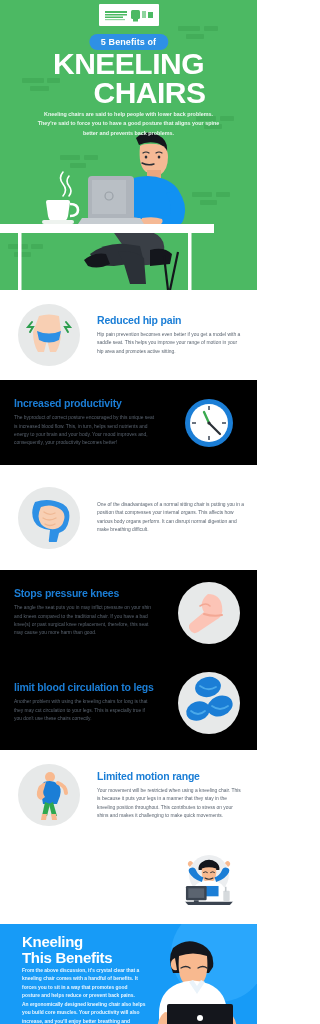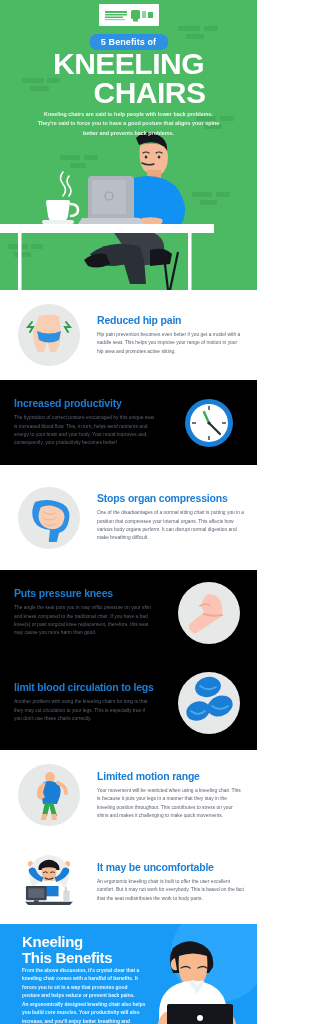--- a/index.html
+++ b/index.html
@@ -224,28 +224,27 @@
     <div class="sec-icon">
       <div class="icon-circle">
         <svg width="48" height="48" viewBox="0 0 48 48" aria-hidden="true">
           <path d="M10 8 q14 -5 28 2 q8 5 6 16 q-2 11 -10 13 l-2 8 q-1 4 -5 3 q-4 -1 -3 -5 l1 -9 q-12 -1 -16 -9 q-4 -9 1 -19 z" fill="#2E90E5"></path>
           <path d="M16 13 q10 -4 19 2 q6 4 4 11 q-2 8 -9 9 q-9 1 -14 -5 q-5 -7 0 -17 z" fill="#f8cfb3"></path>
           <path d="M19 18 q5 4 11 1 M18 24 q6 4 13 0 M20 30 q5 3 10 0" stroke="#efb894" stroke-width="1.3" fill="none" stroke-linecap="round"></path>
         </svg>
       </div>
     </div>
     <div class="sec-body">
-      <div class="sec-title">Stops organ compressions</div>
       <div class="sec-text">One of the disadvantages of a normal sitting chair is putting you in a position that compresses your internal organs. This affects how various body organs perform. It can disrupt normal digestion and make breathing difficult.</div>
     </div>
   </div>
 
   <div class="section gray" style="height:85px;">
     <div class="sec-body left">
-      <div class="sec-title">Puts pressure knees</div>
+      <div class="sec-title">Stops pressure knees</div>
       <div class="sec-text">The angle the seat puts you in may inflict pressure on your shin and knees compared to the traditional chair. If you have a bad knee(s) or past surgical knee replacement, therefore, this seat may cause you more harm than good.</div>
     </div>
     <div class="sec-icon">
       <div class="icon-circle">
         <svg width="50" height="50" viewBox="0 0 50 50" aria-hidden="true">
           <path d="M24 6 q12 0 14 12 q2 10 -6 14 l-18 12 q-5 3 -8 -2 q-3 -5 2 -8 l12 -10 q-6 -10 4 -18 z" fill="#fcc4b6"></path>
           <path d="M16 18 q6 -4 10 0" stroke="#f3a894" stroke-width="1.6" fill="none" stroke-linecap="round"></path>
           <path d="M20 26 q10 3 18 1" stroke="#f3a894" stroke-width="2" fill="none" stroke-linecap="round"></path>
         </svg>
       </div>
@@ -309,24 +308,20 @@
           <rect x="25" y="36" width="26" height="13" fill="#1B7ED6"></rect>
           <rect x="10" y="36" width="26" height="18" rx="1.5" fill="#3b4450"></rect>
           <rect x="13" y="39" width="20" height="12" fill="#5b6470"></rect>
           <rect x="20" y="54" width="6" height="3" fill="#3b4450"></rect>
           <rect x="5" y="56" width="68" height="4" rx="1" fill="#3b4450"></rect>
           <rect x="57" y="42" width="8" height="13" rx="1" fill="#d6dadd"></rect>
           <rect x="59" y="37" width="2" height="6" fill="#c3c8cc"></rect>
         </svg>
       </div>
     </div>
-    <div class="sec-body">
-      <div class="sec-title">It may be uncomfortable</div>
-      <div class="sec-text">An ergonomic kneeling chair is built to offer the user excellent comfort. But it may not work for everybody. This is based on the fact that the seat redistributes the work to body parts.</div>
-    </div>
   </div>
 
   <div class="footer">
     <div class="footer-blob"></div>
 
     <div class="footer-title">
       <div>Kneeling</div>
       <div>This Benefits</div>
     </div>
 

